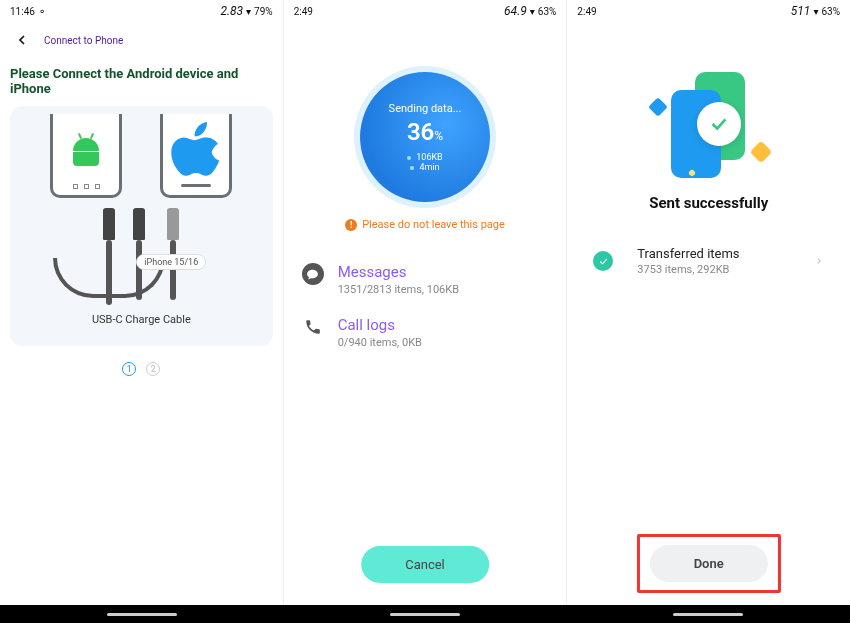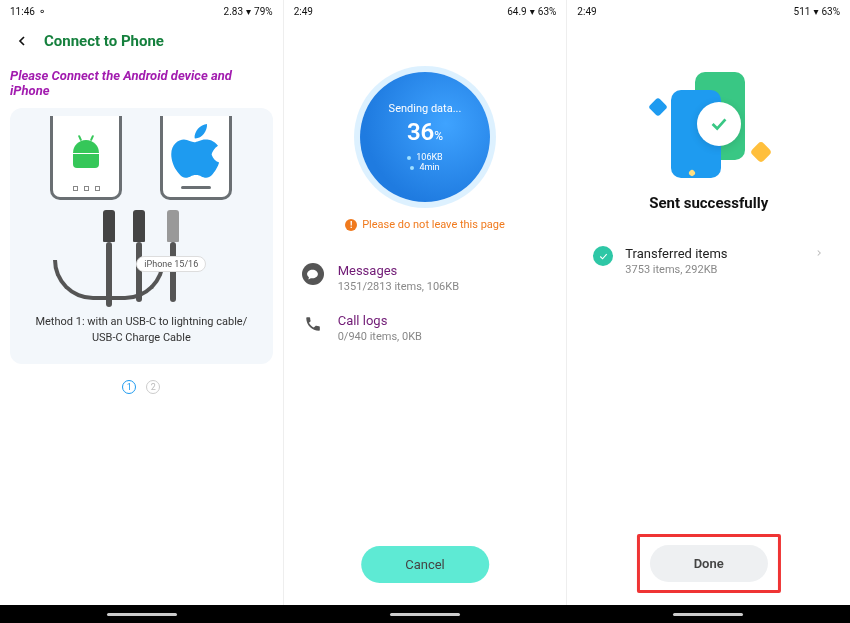--- a/index.html
+++ b/index.html
@@ -4,26 +4,26 @@
   <style>
     * { margin: 0; padding: 0; box-sizing: border-box; font-family: -apple-system, BlinkMacSystemFont, "Segoe UI", Roboto, sans-serif; }
     body { width: 850px; height: 623px; background: #fff; display: flex; position: relative; overflow: hidden; }
     .panel { flex: 1; display: flex; flex-direction: column; position: relative; border: none; }
     .panel + .panel { border-left: 0.5px solid #eee; }
     .status-bar { display: flex; align-items: center; justify-content: space-between; padding: 4px 10px; font-size: 10px; height: 22px; }
     .status-left { display: flex; align-items: center; gap: 3px; }
     .status-right { display: flex; align-items: center; gap: 3px; }
     .status-bar span { color: #111; }
     .tiny-icon { width: 10px; height: 10px; display: inline-flex; }
-    .tiny-txt { font-size: 10px; line-height: 7px; }
+    .tiny-txt { font-size: 12px; line-height: 7px; font-style: italic; }
 
     .header-row { display: flex; align-items: center; padding: 10px 14px; gap: 14px; }
     .back-btn { width: 16px; height: 16px; cursor: pointer; }
-    .header-title { font-size: 15px; font-weight: 700; color: #15803d; }
-    .sub-title { font-size: 13px; font-weight: 700; color: #a21caf; padding: 8px 10px 10px; font-style: italic; }
+    .header-title { font-size: 10px; font-weight: 400; color: #4c1d95; }
+    .sub-title { font-size: 13px; font-weight: 700; color: #14532d; padding: 8px 10px 10px; }
 
     .illus-card { background: #f3f7fb; margin: 0 10px; border-radius: 12px; padding: 8px 8px 18px; text-align: center; }
     .phones-row { display: flex; justify-content: center; gap: 38px; margin-top: 0; position: relative; }
     .phone { width: 72px; height: 84px; border: 3px solid #6a6f73; border-top: none; border-radius: 0 0 10px 10px; background: #fff; position: relative; display:flex; align-items:center; justify-content:center; }
     .phone-dots { position:absolute; bottom:6px; display:flex; gap:6px;}
     .phone-dots i{width:5px;height:5px;border:1px solid #888; display:block;}
     .phone-bar { position:absolute; bottom:8px; width:30px; height:3px; background:#6a6f73; border-radius:3px;}
     .android-logo { width:26px; height:28px; position:relative; margin-top:-6px;}
     .android-head{width:26px;height:13px;background:#35c759;border-radius:13px 13px 0 0;position:relative;}
     .android-head::before,.android-head::after{content:'';position:absolute;width:2px;height:6px;background:#35c759;border-radius:2px;top:-5px;}
@@ -54,40 +54,40 @@
     .sending-stats div::before{content:'';display:inline-block;width:4px;height:4px;border-radius:50%;background:#9fe0ff;margin-right:5px;vertical-align:middle;}
     .warn-line{display:flex;align-items:center;gap:5px;font-size:11px;color:#f07a1e;margin-top:16px;}
     .warn-ico{width:12px;height:12px;border-radius:50%;background:#f07a1e;color:#fff;display:flex;align-items:center;justify-content:center;font-size:9px;font-weight:bold;}
 
     .xfer-list{margin-top:22px;padding:0 14px;}
     .xfer-item{display:flex;gap:14px;padding:10px 4px;align-items:flex-start;}
     .xfer-ico{width:22px;height:22px;border-radius:50%;background:#555;display:flex;align-items:center;justify-content:center;flex-shrink:0;}
     .xfer-ico svg{width:13px;height:13px;fill:#fff;}
     .xfer-ico.phone-ico{background:none;}
     .xfer-ico.phone-ico svg{fill:#555;width:18px;height:18px;}
-    .xfer-title{font-size:13px;color:#701a75;}
+    .xfer-title{font-size:15px;color:#8b5cf6;}
     .xfer-sub{font-size:11px;color:#888;margin-top:2px;}
 
     .footer-btn{position:absolute;bottom:40px;left:50%;transform:translateX(-50%);padding:11px 44px;border:none;border-radius:24px;background:#5eead4;color:#444;font-size:13px;cursor:pointer;}
 
     
     .success-wrap{display:flex;flex-direction:column;align-items:center;margin-top:50px;}
     .success-illus{position:relative;width:120px;height:110px;}
     .sphone{position:absolute;border-radius:10px;}
     .sphone.back{width:50px;height:88px;background:#39c784;left:46px;top:0;}
     .sphone.front{width:50px;height:88px;background:#1e9bf0;left:22px;top:18px;}
     .check-badge{position:absolute;width:44px;height:44px;border-radius:50%;background:#fff;left:48px;top:30px;box-shadow:0 2px 8px rgba(0,0,0,.12);display:flex;align-items:center;justify-content:center;}
     .check-badge svg{width:22px;height:22px;stroke:#39c784;stroke-width:3;fill:none;}
     .blob{position:absolute;border-radius:4px;transform:rotate(45deg);}
     .blob.b1{width:14px;height:14px;background:#1e9bf0;left:2px;top:28px;border-radius:3px;}
     .blob.b2{width:16px;height:16px;background:#ffbf3c;right:0;top:72px;border-radius:4px;}
     .blob.b3{width:6px;height:6px;background:#ffdf80;left:40px;top:98px;border-radius:50%;}
     .success-title{font-size:15px;font-weight:700;margin-top:12px;color:#111;}
 
-    .row-card{display:flex;padding:12px 16px;margin:22px 10px 0;gap:12px;cursor:pointer;}
+    .row-card{display:flex;align-items:center;padding:12px 16px;margin:22px 10px 0;gap:24px;cursor:pointer;}
     .row-check{width:20px;height:20px;border-radius:50%;background:#2ec7a6;display:flex;align-items:center;justify-content:center;flex-shrink:0;}
     .row-check svg{width:11px;stroke:#fff;stroke-width:2.5;fill:none;}
     .row-body{flex:1;}
     .row-title{font-size:13px;color:#222;}
     .row-sub{font-size:11px;color:#888;margin-top:2px;}
     .row-chev{color:#bbb;}
 
     .done-wrap{position:absolute;bottom:30px;left:50%;transform:translateX(-50%);border:3px solid #ef3434;padding:8px 10px;border-radius:2px;}
     .done-btn{padding:11px 44px;border:none;border-radius:24px;background:#eef0f2;color:#444;font-size:13px;font-weight:600;cursor:pointer;}
 
@@ -140,21 +140,20 @@
     <div class="plugs-row">
       <div class="plug plug-left"></div>
       <div class="plug-group-right">
         <div class="plug"></div>
         <div class="plug" style="background:#999;"></div>
       </div>
       <div class="cable-arc"></div>
       <div class="cable-label">iPhone 15/16</div>
     </div>
     <div class="method-caption">
-      <div>Method 1: with an USB-C to lightning cable/</div>
       <div>USB-C Charge Cable</div>
     </div>
   </div>
   <div class="pager">
     <div class="pager-dot">1</div>
     <div class="pager-dot inactive">2</div>
   </div>
 </div>
 
 <div class="panel">

